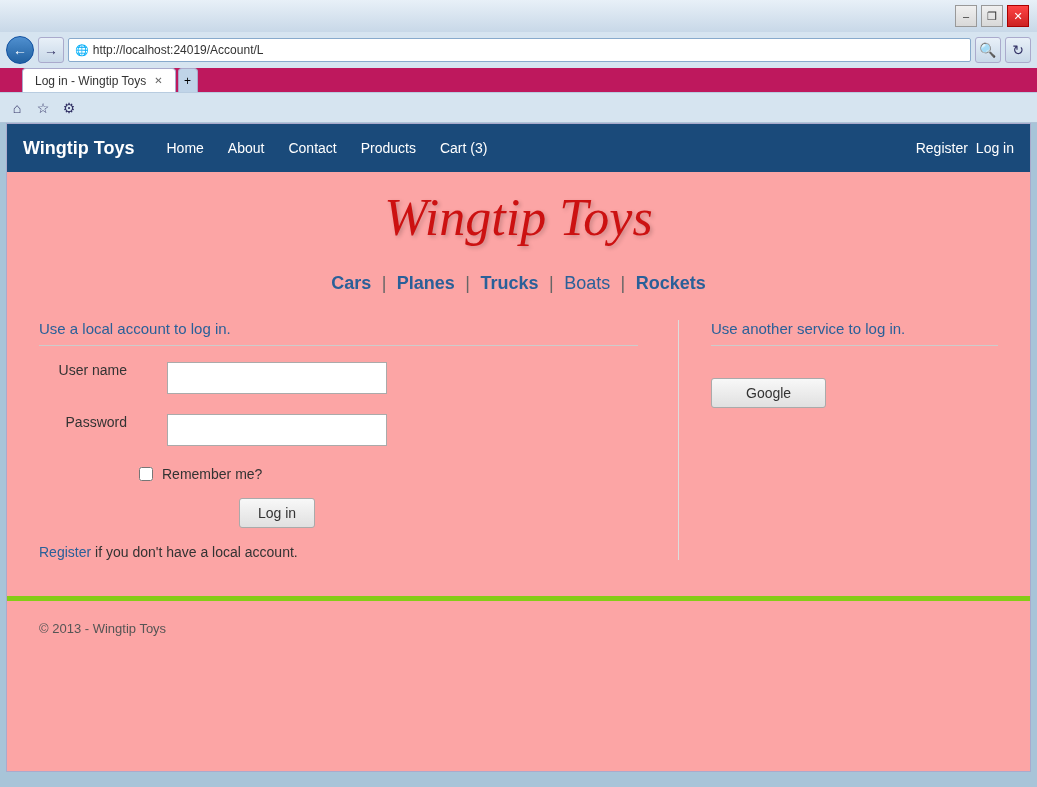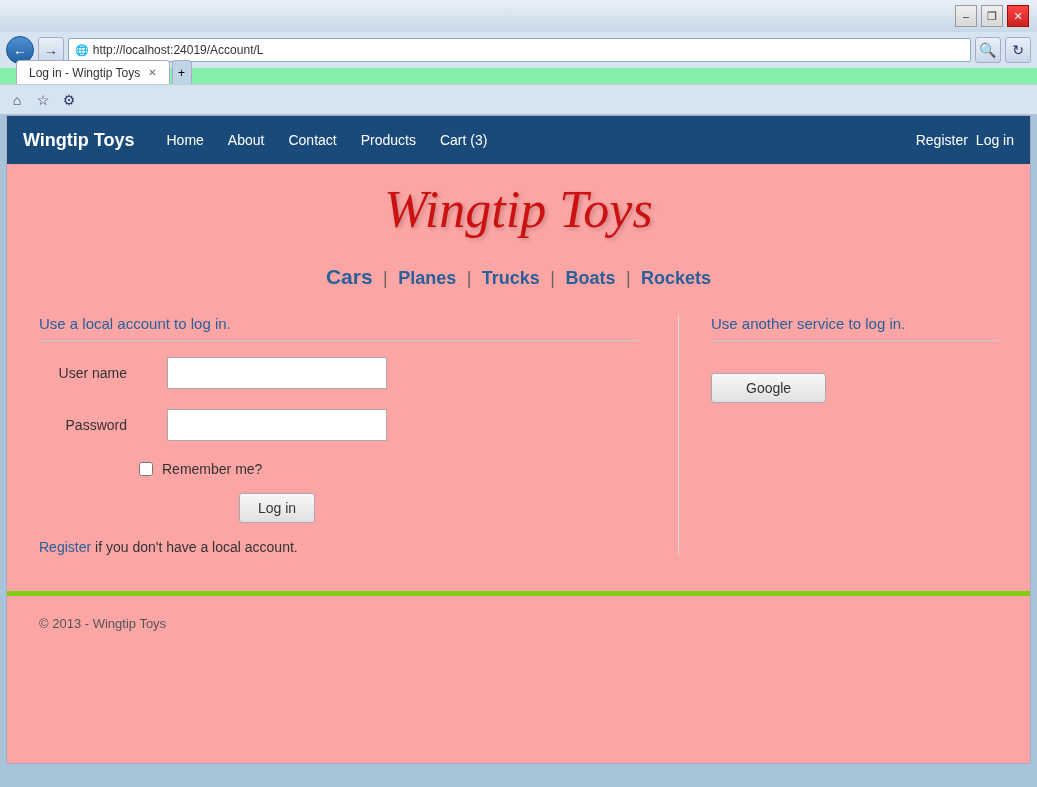--- a/index.html
+++ b/index.html
@@ -55,23 +55,23 @@
       padding: 0 6px;
       font-size: 12px;
       color: #333;
       border-radius: 2px;
     }
     .address-icon { color: #2060a0; margin-right: 4px; font-size: 11px; }
 
     .tab-bar {
       display: flex;
       align-items: flex-end;
-      height: 16px;
-      padding: 0 16px;
-      background: #86efac;
+      height: 24px;
+      padding: 0 22px;
+      background: #be185d;
     }
     .tab {
       height: 24px;
       padding: 0 12px;
       background: white;
       border: 1px solid #aac;
       border-bottom: none;
       border-radius: 4px 4px 0 0;
       display: flex; align-items: center;
       font-size: 12px; color: #333;
@@ -202,21 +202,20 @@
       margin-bottom: 8px;
     }
     .section-divider {
       border: none;
       border-top: 1px solid #ccc;
       margin-bottom: 16px;
     }
 
     .form-group {
       display: flex;
-      align-items: center;
       margin-bottom: 20px;
       gap: 28px;
     }
     .form-label {
       width: 100px;
       font-size: 14px;
       color: #333;
       text-align: right;
       padding-right: 12px;
     }
@@ -335,27 +334,27 @@
     </div>
   </nav>
 
   <div class="site-title">
     <span class="site-title-text">Wingtip Toys</span>
   </div>
 
   <div class="category-bar">
     <a class="category-link"></a>
     
-    <span style="color:#2a6099;font-size:21px;font-weight:bold;cursor:pointer;">Cars</span>
+    <span style="color:#2a6099;font-size:18px;font-weight:bold;cursor:pointer;">Cars</span>
     <span class="category-sep">|</span>
     <span style="color:#2a6099;font-size:18px;font-weight:bold;cursor:pointer;">Planes</span>
     <span class="category-sep">|</span>
     <span style="color:#2a6099;font-size:18px;font-weight:bold;cursor:pointer;">Trucks</span>
     <span class="category-sep">|</span>
-    <span style="color:#2a6099;font-size:18px;font-weight:bold;cursor:pointer;">Boats</span>
+    <span style="color:#2a6099;font-size:18px;font-weight:normal;cursor:pointer;">Boats</span>
     <span class="category-sep">|</span>
     <span style="color:#2a6099;font-size:18px;font-weight:bold;cursor:pointer;">Rockets</span>
   </div>
 
   <div class="main-content">
 
     <div class="login-section">
       <p class="section-subtitle">Use a local account to log in.</p>
       <hr class="section-divider">
 

